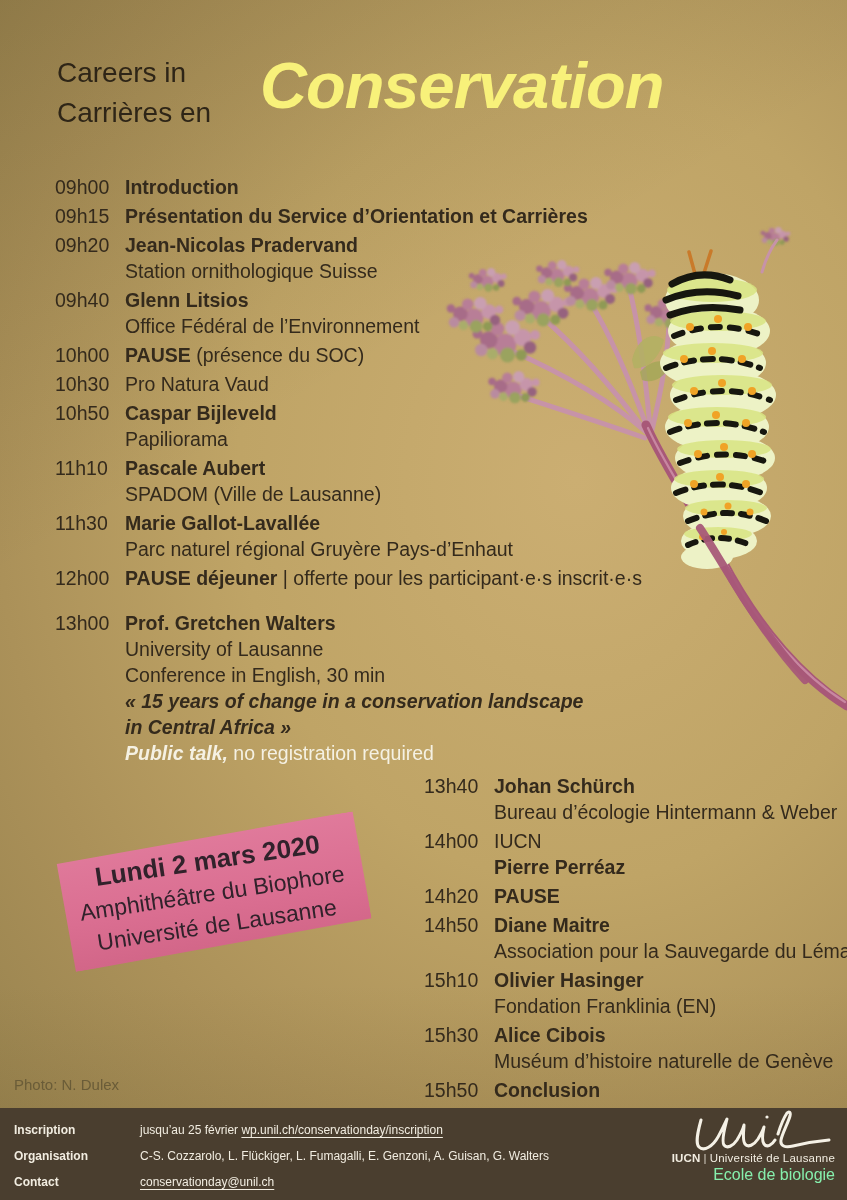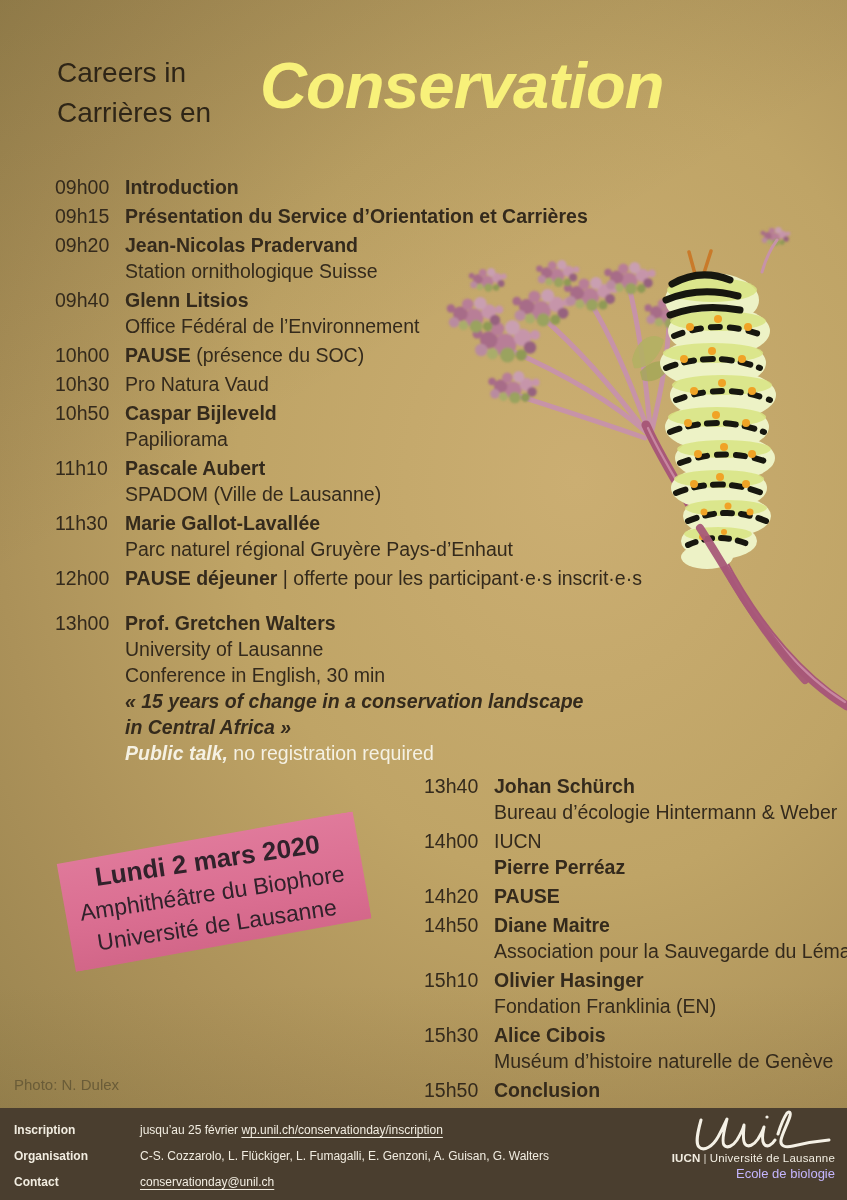--- a/index.html
+++ b/index.html
@@ -58,21 +58,21 @@
   .frow{display:flex;}
   .flabel{flex:none;width:126px;font-weight:700;}
   .fvalue{flex:1;}
   .fb{font-weight:400;}
   .flink{text-decoration:underline;text-underline-offset:3px;cursor:pointer;}
   .logo{position:absolute;left:630px;top:2px;width:205px;text-align:right;}
   .logo-script{display:block;margin-left:auto;margin-right:2px;}
   .logo-tagline{font-size:11.5px;letter-spacing:.2px;margin-top:-4px;}
   .logo-tagline .tb{font-weight:700;}
   .logo-sep{opacity:.8;padding:0 3px;}
-  .logo-school{font-size:13px;margin-top:2px;color:#c4b5fd;}
+  .logo-school{font-size:16px;margin-top:2px;color:#86efac;}
 </style>
 </head>
 <body>
 
 <div class="poster">
 
   <svg class="photo-layer" width="847" height="1200" viewBox="0 0 847 1200" aria-hidden="true">
     <defs>
       <filter id="soft" x="-30%" y="-30%" width="160%" height="160%">
         <feGaussianBlur stdDeviation="1.2"></feGaussianBlur>

